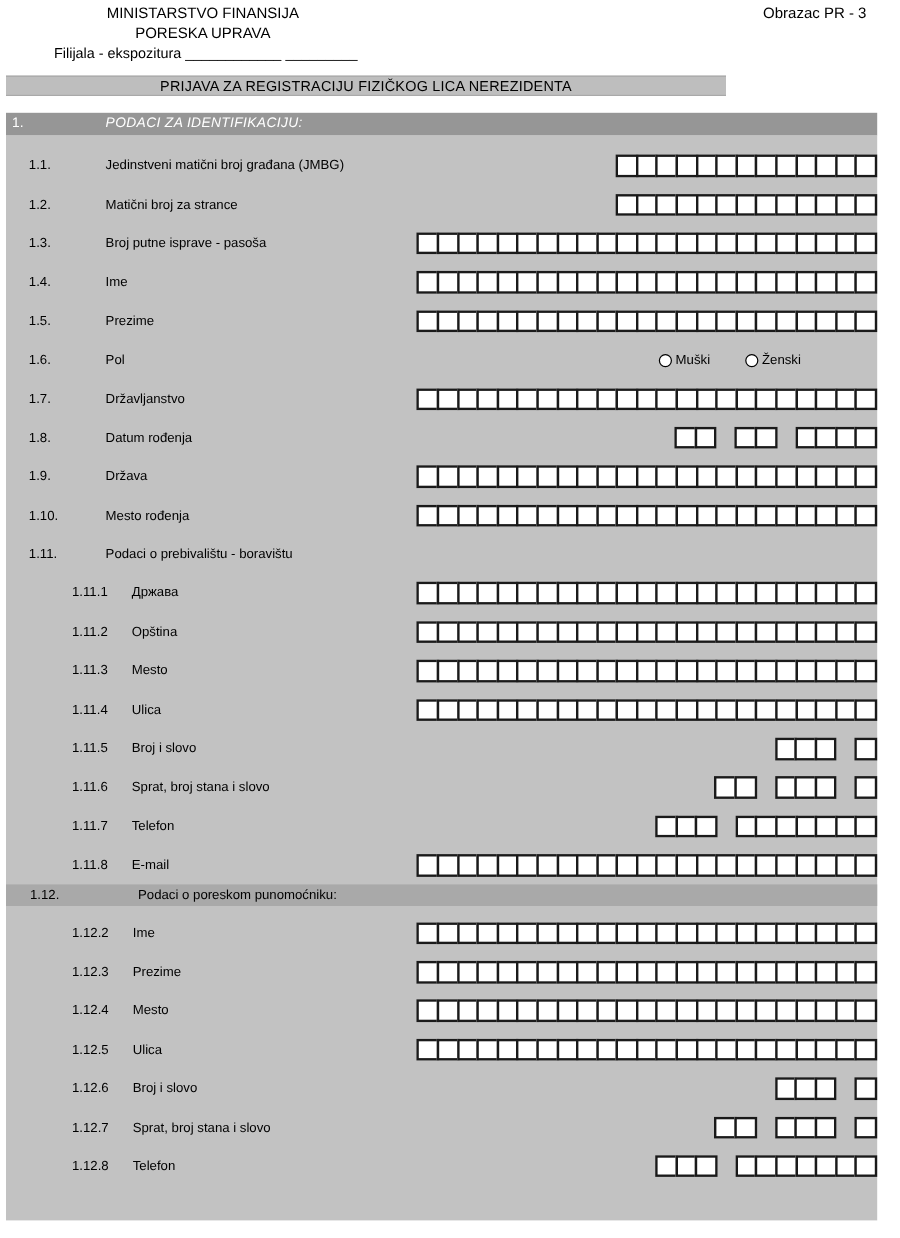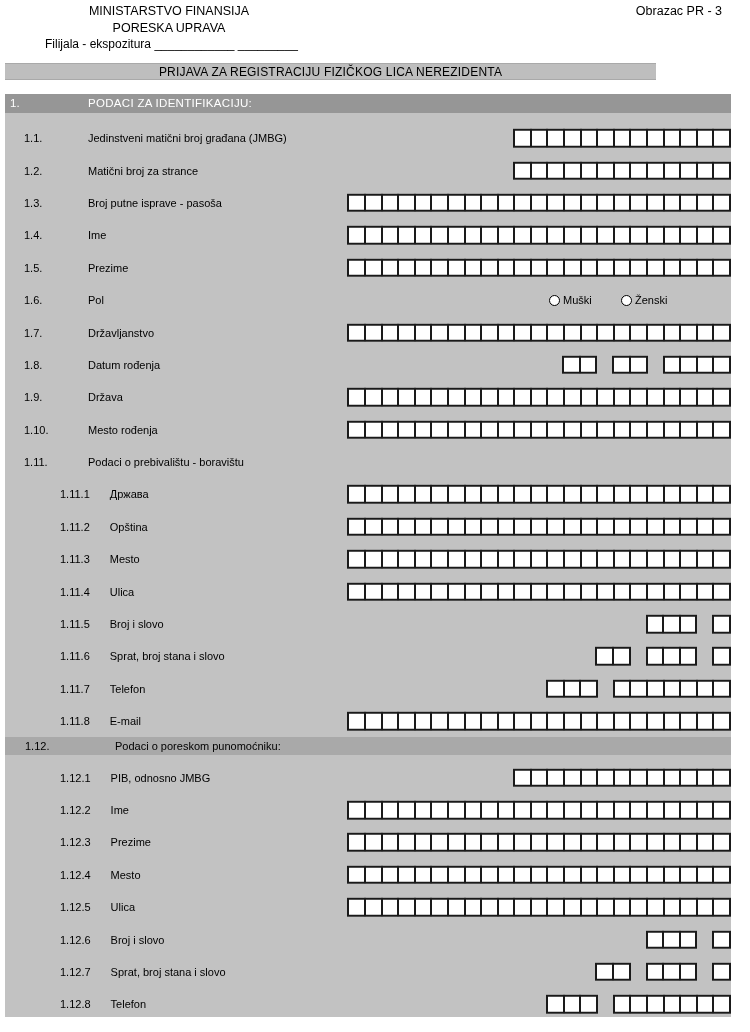--- a/index.html
+++ b/index.html
@@ -7,29 +7,29 @@
     width:750px;height:1032px;position:relative;background:#ffffff;
     font-family:"Liberation Sans", sans-serif;color:#000;overflow:hidden;
     -webkit-font-smoothing:antialiased;
   }
   .hdr-ministry{position:absolute;left:88px;top:3px;width:162px;text-align:center;
     font-size:12.5px;line-height:17px;}
   .hdr-form-code{position:absolute;right:28px;top:4px;font-size:12.5px;}
   .hdr-branch{position:absolute;left:45px;top:37px;font-size:12px;}
   .hdr-branch .blank{letter-spacing:0;}
 
-  .title-bar{position:absolute;left:5px;top:63px;width:651px;height:17px;
+  .title-bar{position:absolute;left:5px;top:63px;width:600px;height:17px;
     background:#bebebe;border-top:1px solid #a9a9a9;border-bottom:1px solid #a9a9a9;
     display:flex;align-items:center;justify-content:center;
     font-size:12px;letter-spacing:.2px;box-sizing:border-box;}
 
   .section-bar{position:absolute;left:5px;top:94px;width:726px;height:19px;
     background:#969696;color:#ffffff;font-size:11.5px;box-sizing:border-box;}
   .section-bar .num{position:absolute;left:5px;top:3px;}
-  .section-bar .lbl{position:absolute;left:83px;top:3px;letter-spacing:.3px;}
+  .section-bar .lbl{position:absolute;left:83px;top:3px;letter-spacing:.3px;font-style:italic;}
 
   .form-body{position:absolute;left:5px;top:113px;width:726px;height:904px;
     background:#c2c2c2;padding-top:9px;box-sizing:border-box;}
 
   .row{position:relative;height:32.4px;}
   .row .num{position:absolute;left:19px;top:50%;transform:translateY(-50%);font-size:11px;}
   .row .lbl{position:absolute;left:83px;top:50%;transform:translateY(-50%);font-size:11px;white-space:nowrap;}
   .row .lbl2{position:absolute;left:55px;top:50%;transform:translateY(-50%);font-size:11px;white-space:nowrap;}
   .row .lbl2 .n2{margin-right:20px;}
 
@@ -534,40 +534,20 @@
           <div class="cell"></div>
           <div class="cell"></div>
         </div>
       </div>
     </div>
     <div class="bar-row">
       <span class="num">1.12.</span>
       <span class="lbl">Podaci o poreskom punomoćniku:</span>
     </div>
     <div class="row">
-      <span class="lbl2"><span class="n2">1.12.1</span><span>PIB, odnosno JMBG</span></span>
-      <div class="boxes">
-        <div class="grp">
-          <div class="cell"></div>
-          <div class="cell"></div>
-          <div class="cell"></div>
-          <div class="cell"></div>
-          <div class="cell"></div>
-          <div class="cell"></div>
-          <div class="cell"></div>
-          <div class="cell"></div>
-          <div class="cell"></div>
-          <div class="cell"></div>
-          <div class="cell"></div>
-          <div class="cell"></div>
-          <div class="cell"></div>
-        </div>
-      </div>
-    </div>
-    <div class="row">
       <span class="lbl2"><span class="n2">1.12.2</span><span>Ime</span></span>
       <div class="boxes">
         <div class="grp">
           <div class="cell"></div>
           <div class="cell"></div>
           <div class="cell"></div>
           <div class="cell"></div>
           <div class="cell"></div>
           <div class="cell"></div>
           <div class="cell"></div>

